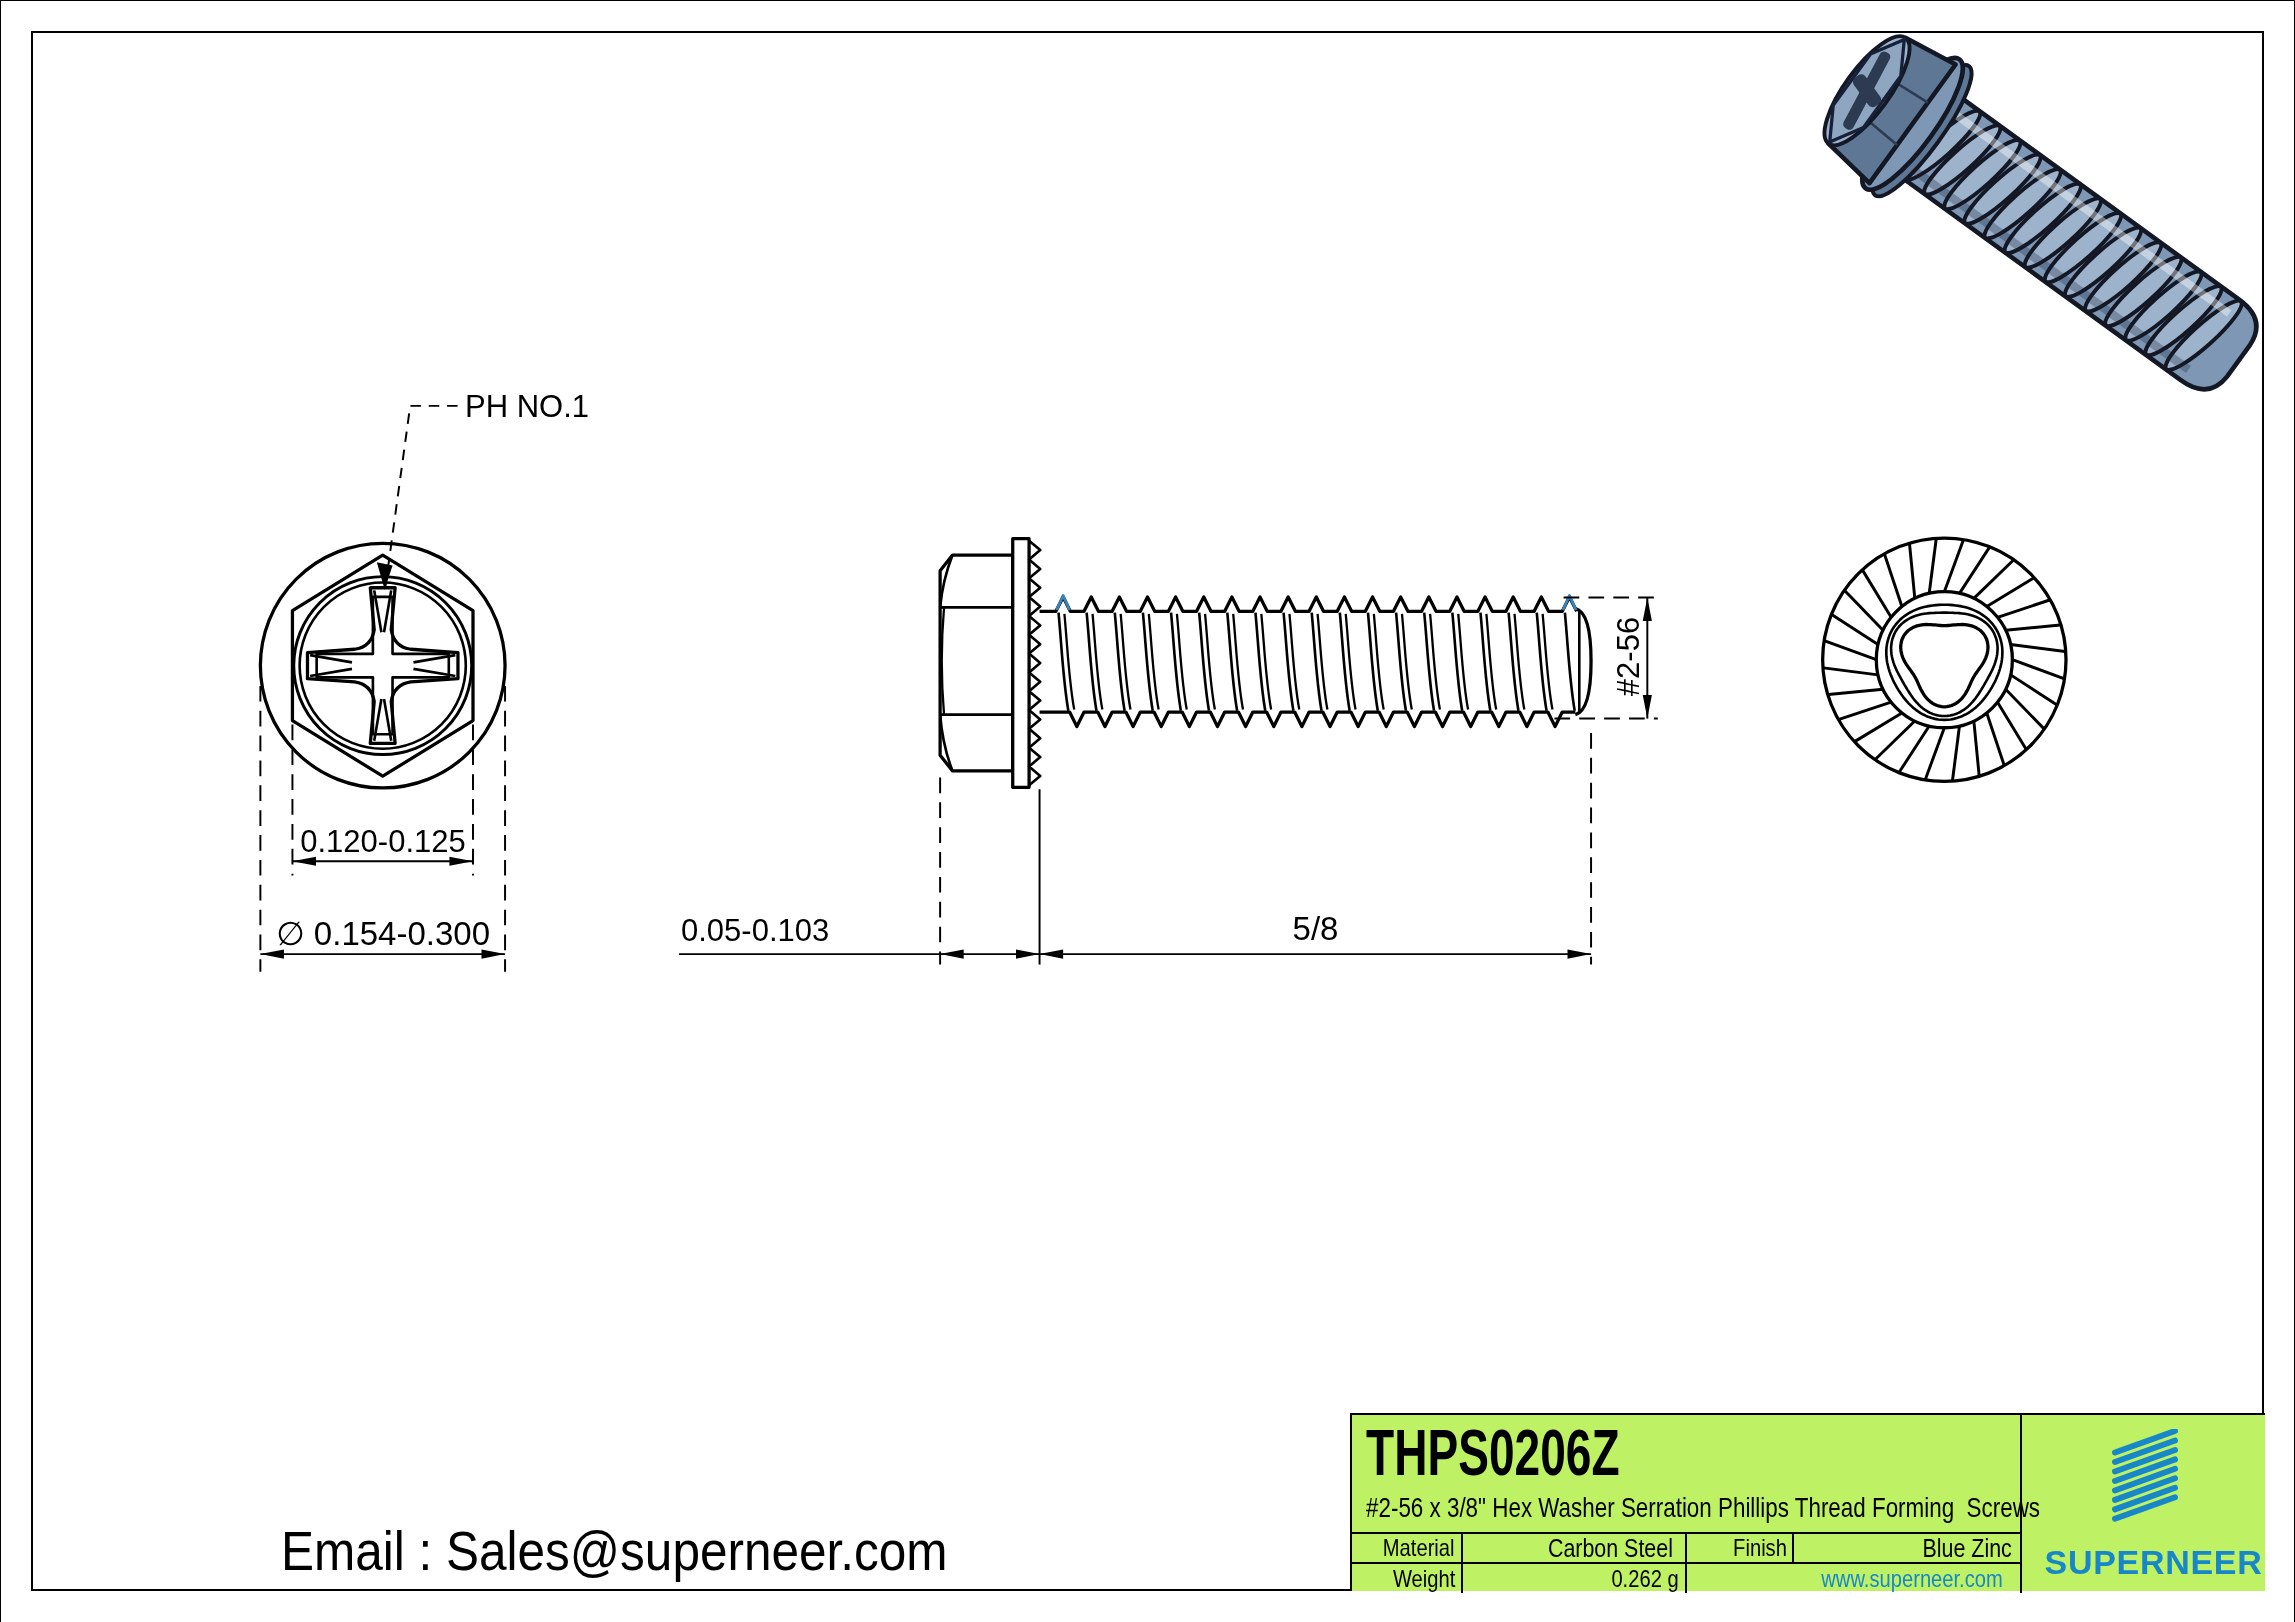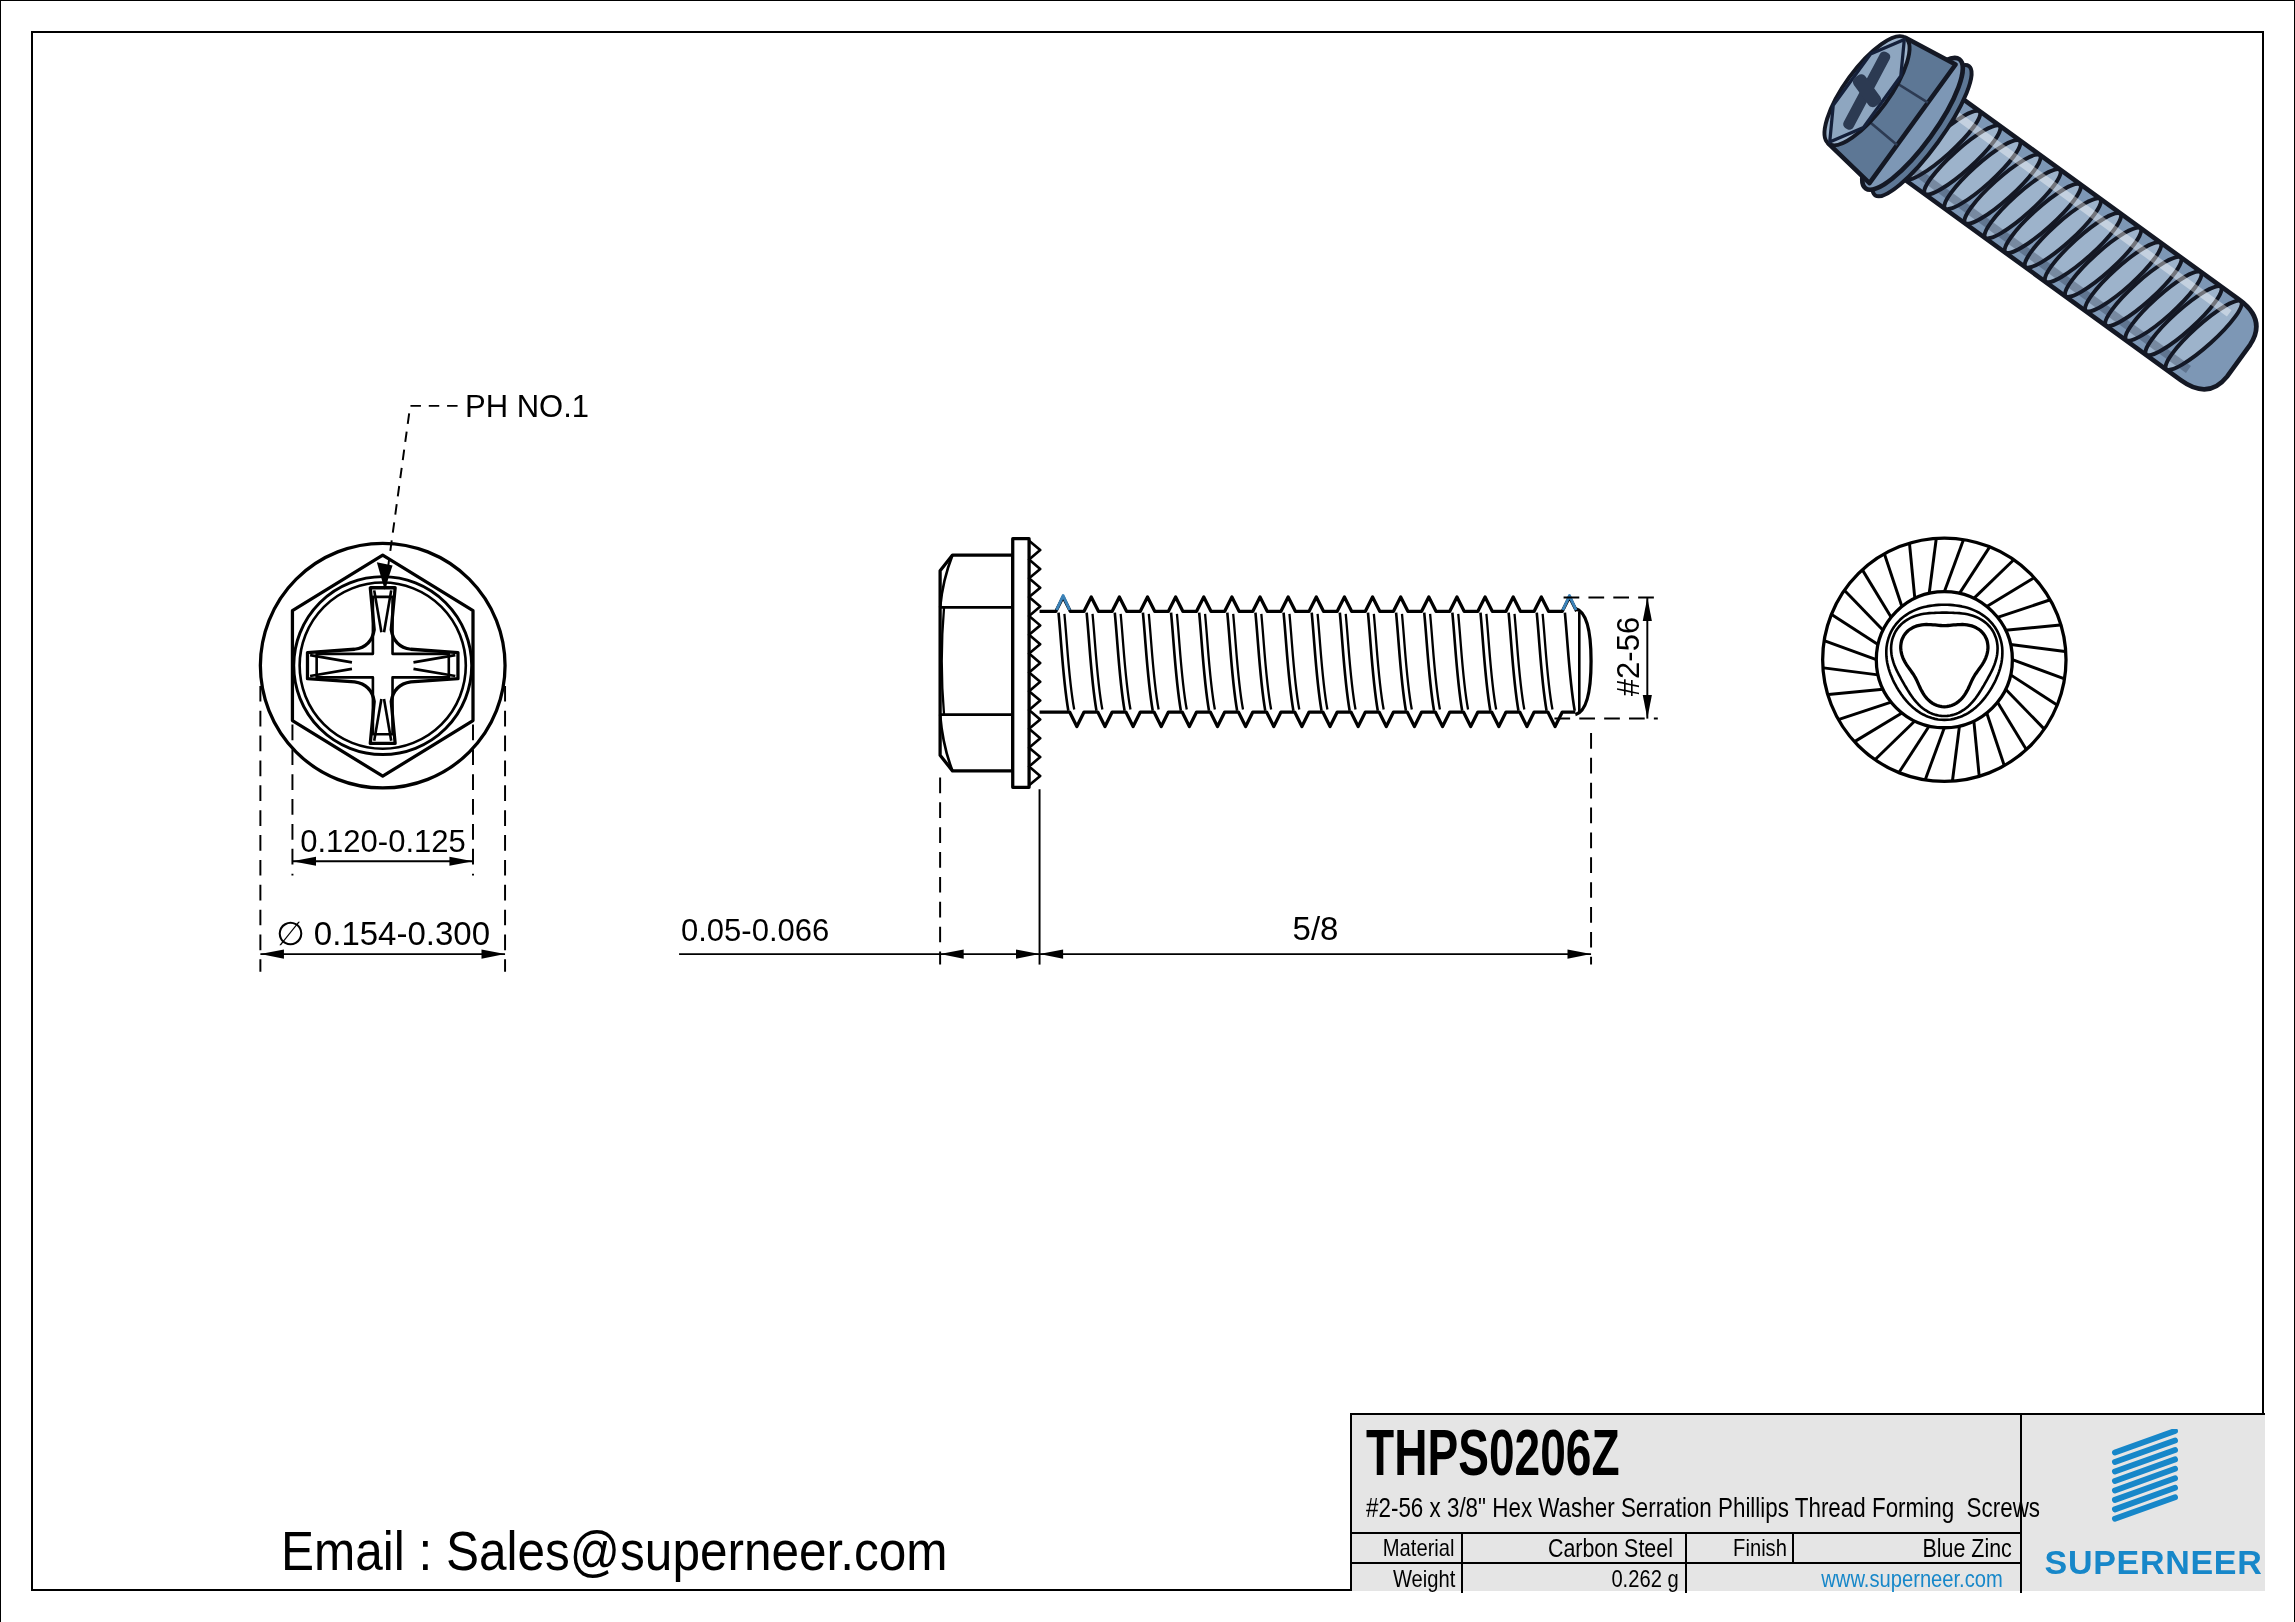--- a/index.html
+++ b/index.html
@@ -10,21 +10,21 @@
   #frame{left:31px;top:31px;width:2233px;height:1560px;border:2.6px solid #000;box-sizing:border-box;}
   svg.layer{left:0;top:0;}
   
   .dim{font-size:31px;white-space:pre;line-height:1;}
   .dim-center{text-align:center;}
   .rot90{transform:rotate(-90deg);}
   
   .nx{display:inline-block;transform:scaleX(0.80);transform-origin:0 50%;white-space:pre;}
   .nxc{display:inline-block;transform:scaleX(0.84);transform-origin:50% 50%;white-space:pre;}
   
-  #title-block{left:1350px;top:1413px;width:915px;height:178px;border-top:2.6px solid #000;border-left:2.6px solid #000;box-sizing:border-box;background:#e5e5e5;}
+  #title-block{left:1350px;top:1413px;width:915px;height:178px;border-top:2.6px solid #000;border-left:2.6px solid #000;box-sizing:border-box;background:#bef264;}
   .tb{position:absolute;box-sizing:border-box;}
   #tb-desc-area{left:0;top:0;width:670px;height:119px;border-right:2.6px solid #000;border-bottom:2.6px solid #000;}
   #part-number{position:absolute;left:14.4px;top:5.2px;font-size:64px;font-weight:bold;line-height:1.05;}
   #part-number .nx{transform:scaleX(0.72);}
   #part-desc{position:absolute;left:14.4px;top:77px;font-size:28px;}
   #tb-row1{left:0;top:119px;width:670px;height:30px;border-right:2.6px solid #000;border-bottom:2px solid #000;display:flex;}
   #tb-row2{left:0;top:149px;width:670px;height:29px;border-right:2.6px solid #000;display:flex;}
   .tb-cell{box-sizing:border-box;display:flex;align-items:center;justify-content:flex-end;font-size:24px;height:100%;}
   .tb-b{border-right:2px solid #000;}
   #tb-logo-cell{left:670px;top:0;width:245px;height:178px;display:flex;flex-direction:column;align-items:center;}
@@ -198,21 +198,21 @@
         <path d="M-59.4,48.5L-88.0,97.0L-116.6,48.5L-116.6,-48.5L-88.0,-97.0L-59.4,-48.5 Z" fill="#8ea6c0" stroke="#15203a" stroke-width="5" stroke-linejoin="round"></path>
         <rect x="-97" y="-66" width="17" height="132" rx="7" fill="#2c3a52" transform="rotate(-8 -88 0)"></rect>
         <rect x="-115" y="-11" width="54" height="22" rx="8" fill="#2c3a52" transform="rotate(18 -88 0)"></rect>
       </g>
     </g>
   </svg>
 
 <div class="abs dim" style="left:465px;top:391px;">PH NO.1</div>
 <div class="abs dim dim-center" style="left:285px;top:826px;width:196px;">0.120-0.125</div>
 <div class="abs dim dim-center" style="left:252px;top:917px;width:262px;font-size:33px;">∅ 0.154-0.300</div>
-<div class="abs dim" style="left:681px;top:915px;">0.05-0.066</div>
+<div class="abs dim" style="left:681px;top:915px;">0.05-0.103</div>
 <div class="abs dim dim-center" style="left:1250px;top:912px;width:131px;font-size:33px;">5/8</div>
 <div class="abs dim dim-center rot90" style="left:1563px;top:637px;width:131px;height:39px;line-height:39px;">#2-56</div>
 
 <div class="abs" id="title-block">
   <div class="tb" id="tb-desc-area">
     <div id="part-number"><span class="nx">THPS0206Z</span></div>
     <div id="part-desc"><span class="nx">#2-56 x 3/8" Hex Washer Serration Phillips Thread Forming  Screws</span></div>
   </div>
   <div class="tb" id="tb-row1">
     <div class="tb-cell tb-b" style="width:111px;">

